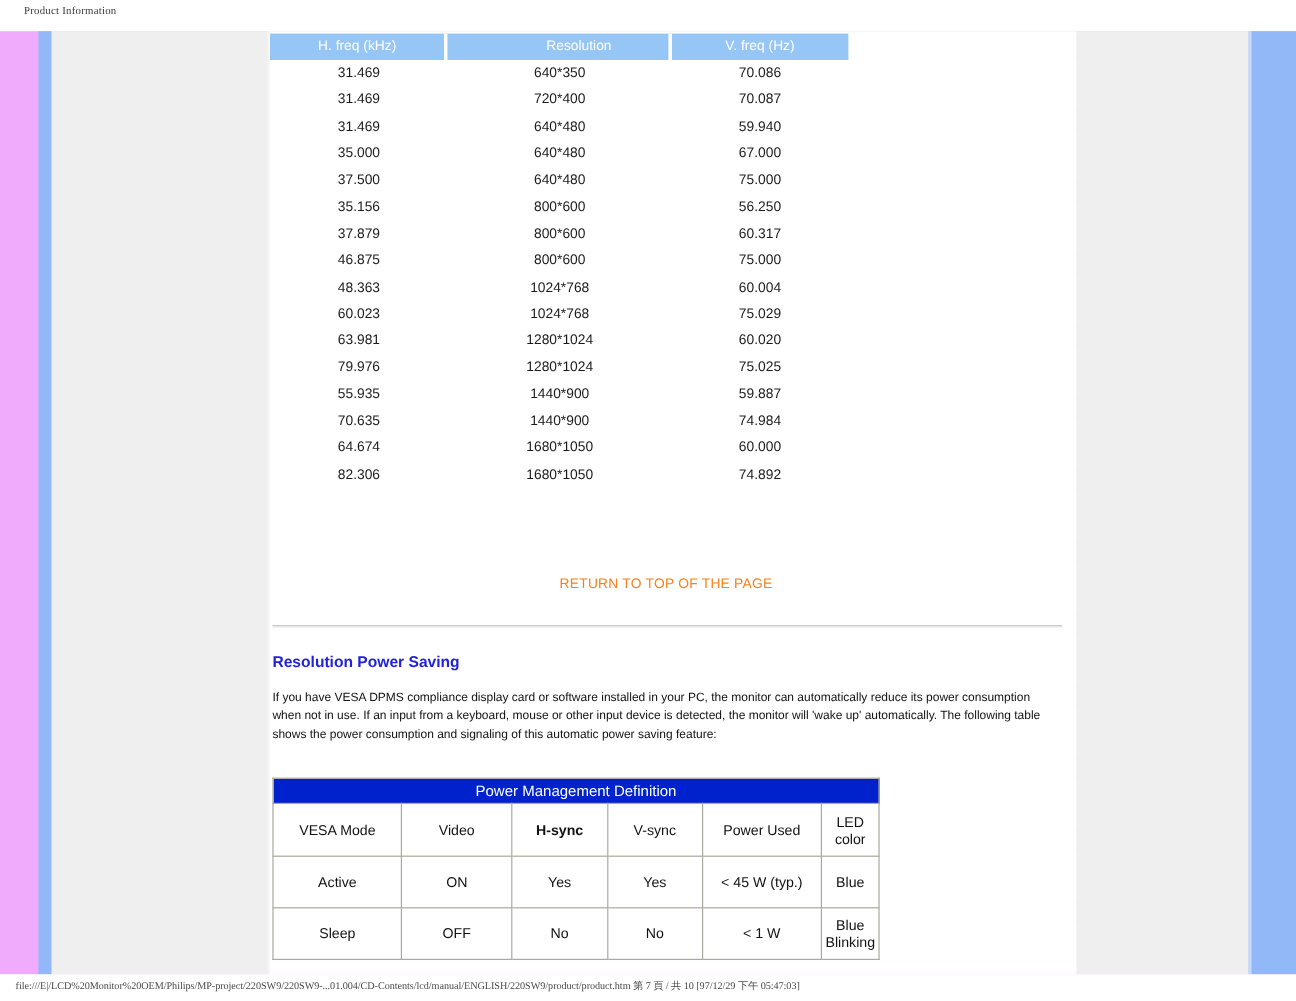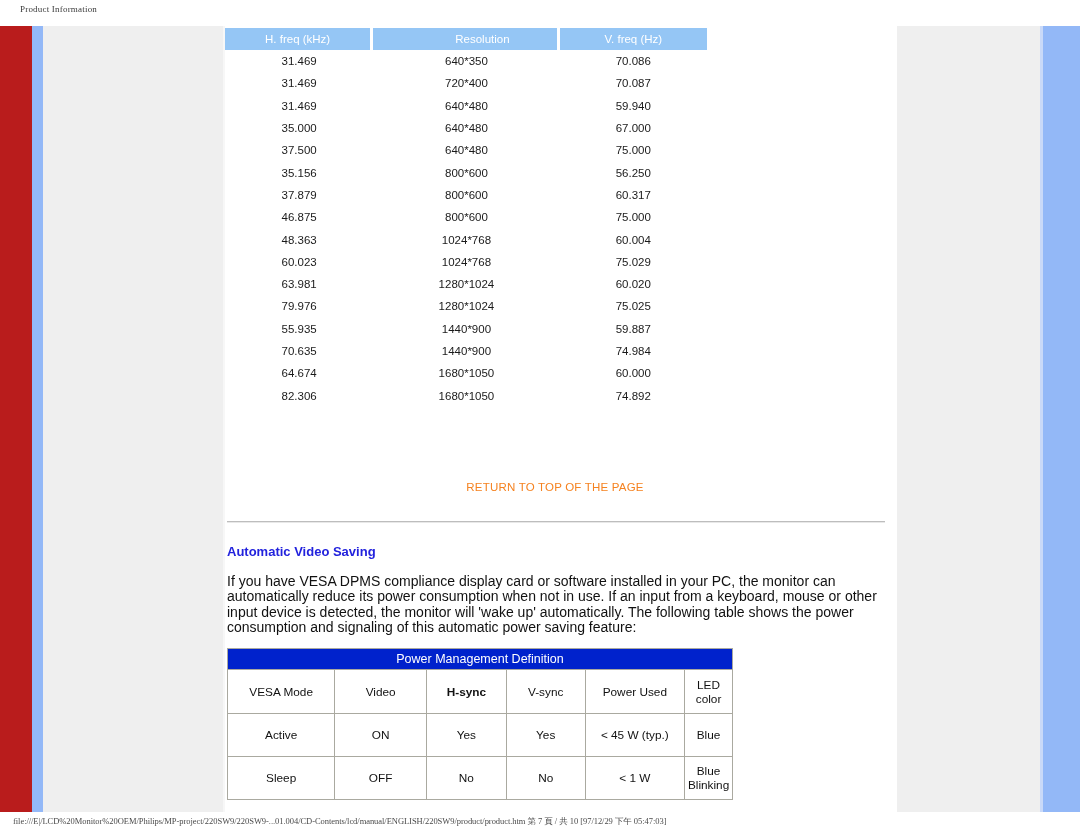--- a/index.html
+++ b/index.html
@@ -26,21 +26,21 @@
     letter-spacing: 0.2px;
   }
 
   
   .page-frame {
     position: absolute;
     left: 0;
     top: 26px;
     width: 1080px;
     height: 786px;
-    background: #b91c1c;
+    background: #f0abfc;
   }
 
   
   .left-stripe {
     position: absolute;
     left: 32px;
     top: 0;
     width: 11px;
     height: 786px;
     background: #93b8f7;
@@ -167,21 +167,21 @@
     font-size: 13px;
     font-weight: bold;
     color: #2222dd;
   }
 
   .body-copy {
     position: absolute;
     left: 2px;
     top: 548px;
     width: 656px;
-    font-size: 14px;
+    font-size: 10px;
     line-height: 15.3px;
     color: #111111;
     text-align: left;
   }
 
   
   .power-table {
     position: absolute;
     left: 2px;
     top: 622px;
@@ -342,21 +342,21 @@
             <td>1680*1050</td>
             <td>74.892</td>
           </tr>
       </tbody>
     </table>
 
     <a href="#" class="return-top">RETURN TO TOP OF THE PAGE</a>
 
     <div class="divider"></div>
 
-    <div class="section-heading">Automatic Video Saving</div>
+    <div class="section-heading">Resolution Power Saving</div>
 
     <div class="body-copy">If you have VESA DPMS compliance display card or software installed in your PC, the monitor can automatically reduce its power consumption when not in use. If an input from a keyboard, mouse or other input device is detected, the monitor will 'wake up' automatically. The following table shows the power consumption and signaling of this automatic power saving feature:</div>
 
     <table class="power-table">
       <tbody>
         <tr>
           <td class="title-cell" colspan="6">Power Management Definition</td>
         </tr>
         <tr class="hdr-row">
           <td class="pw-c1">VESA Mode</td>

